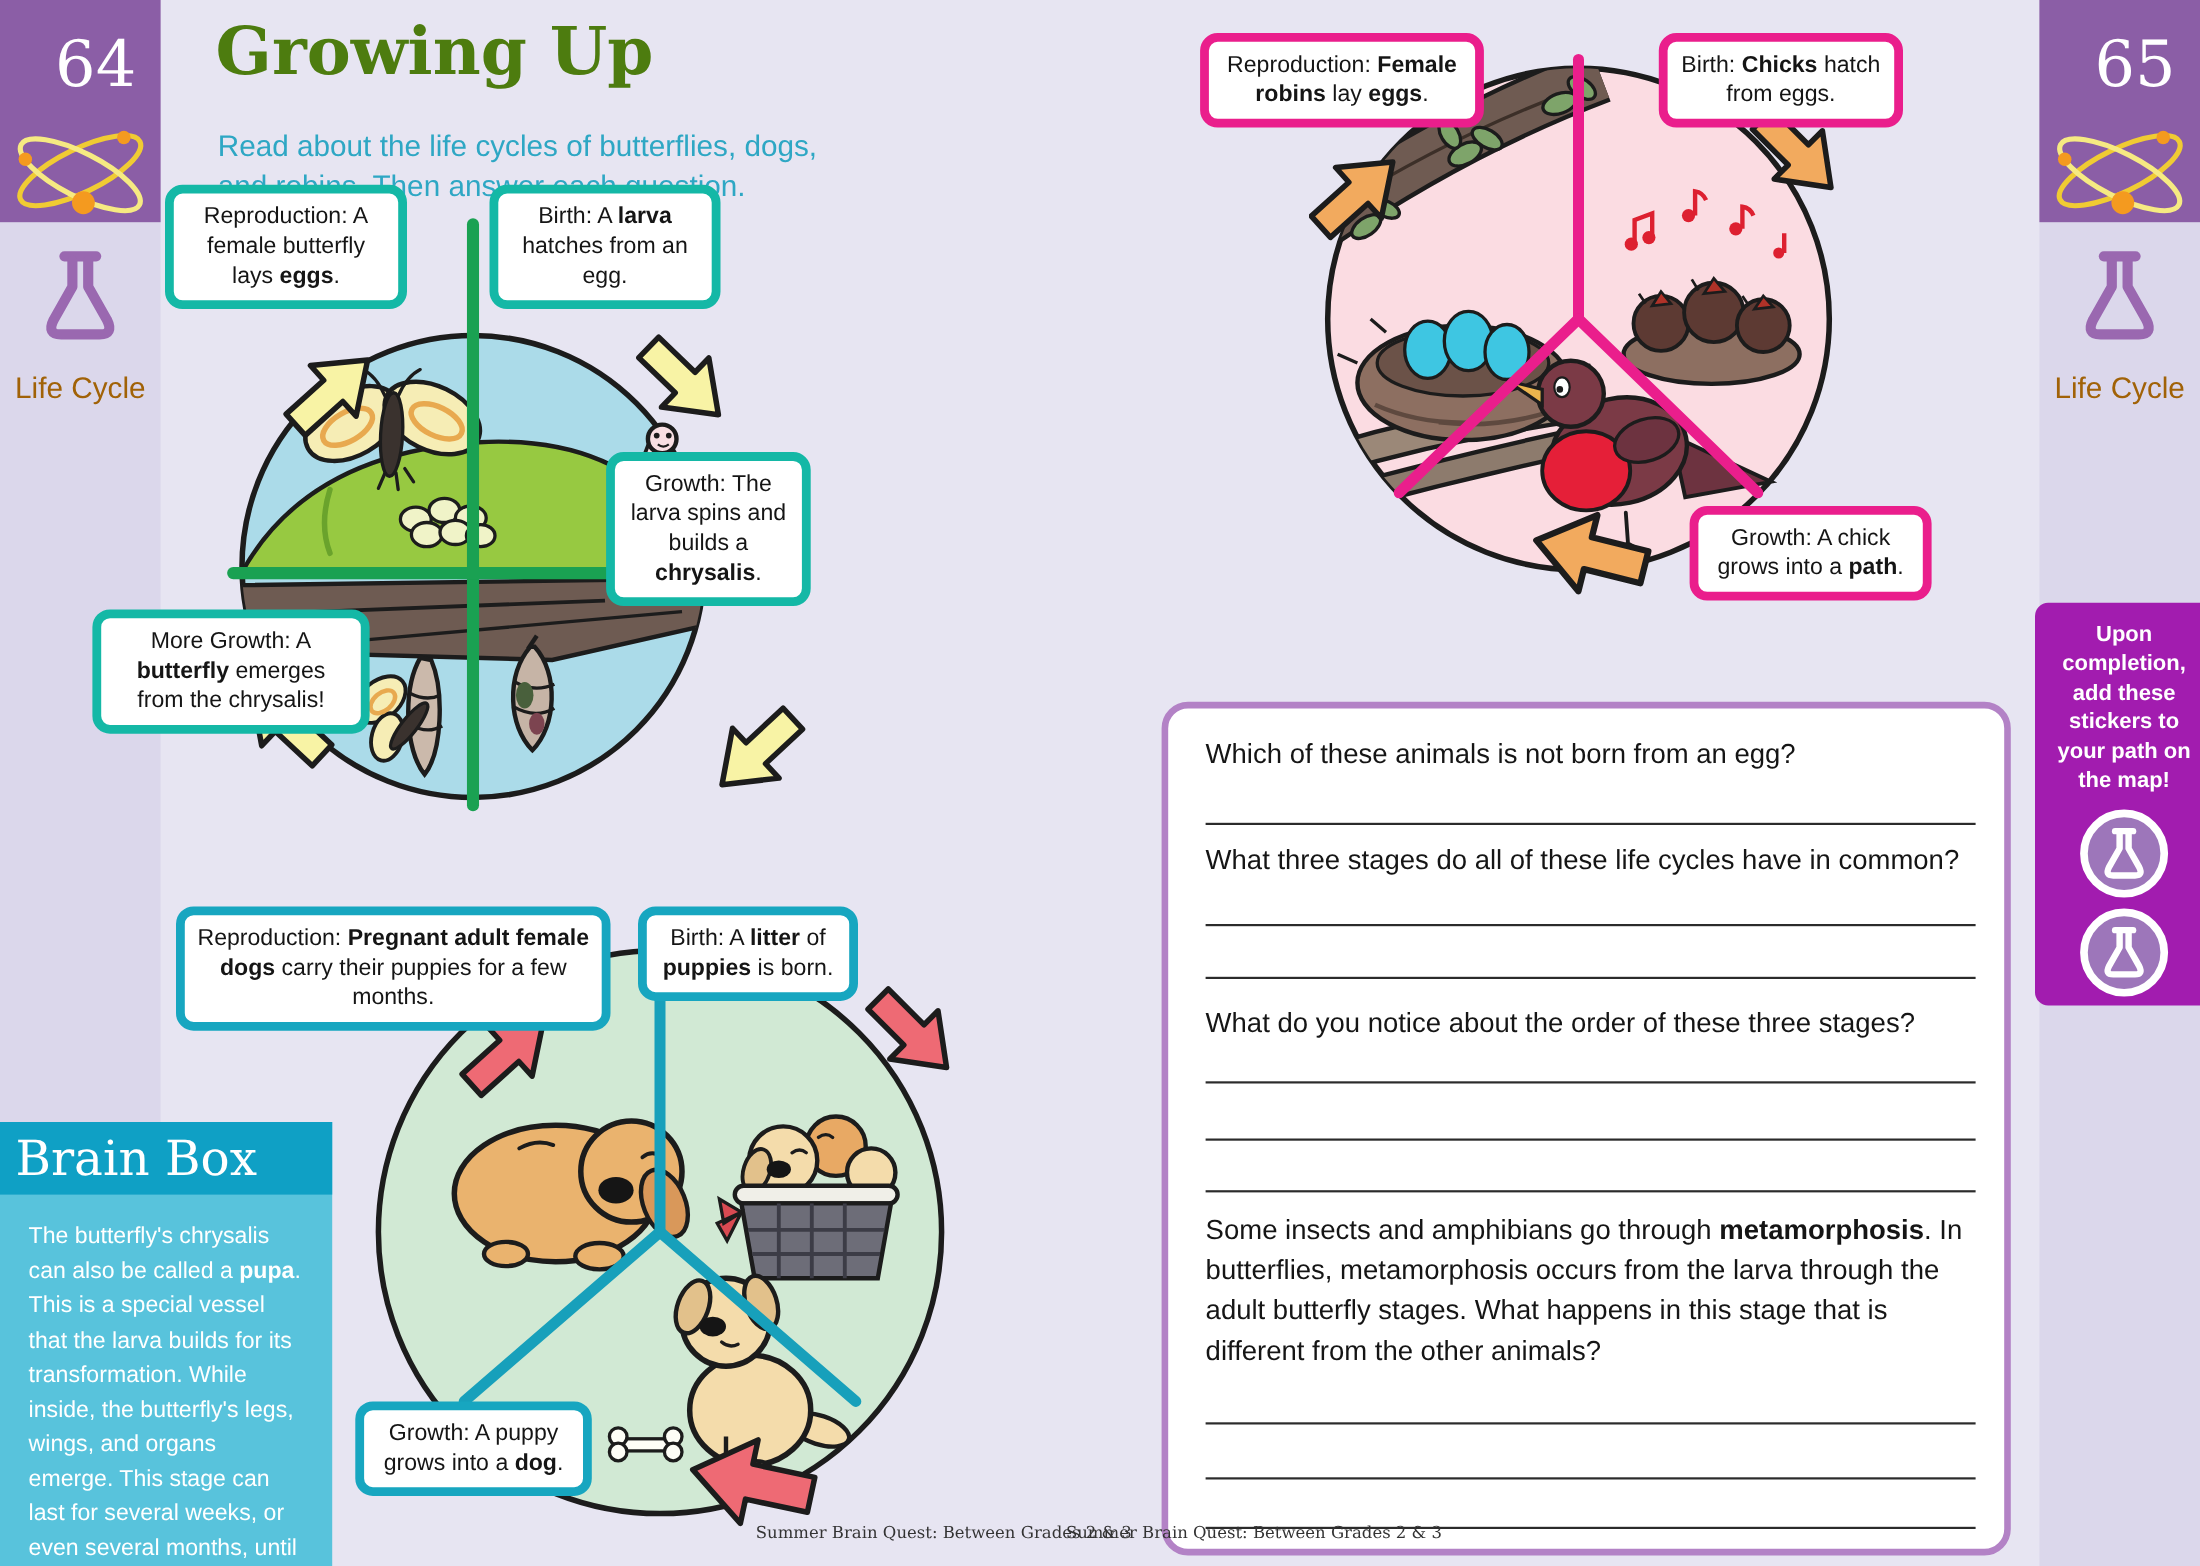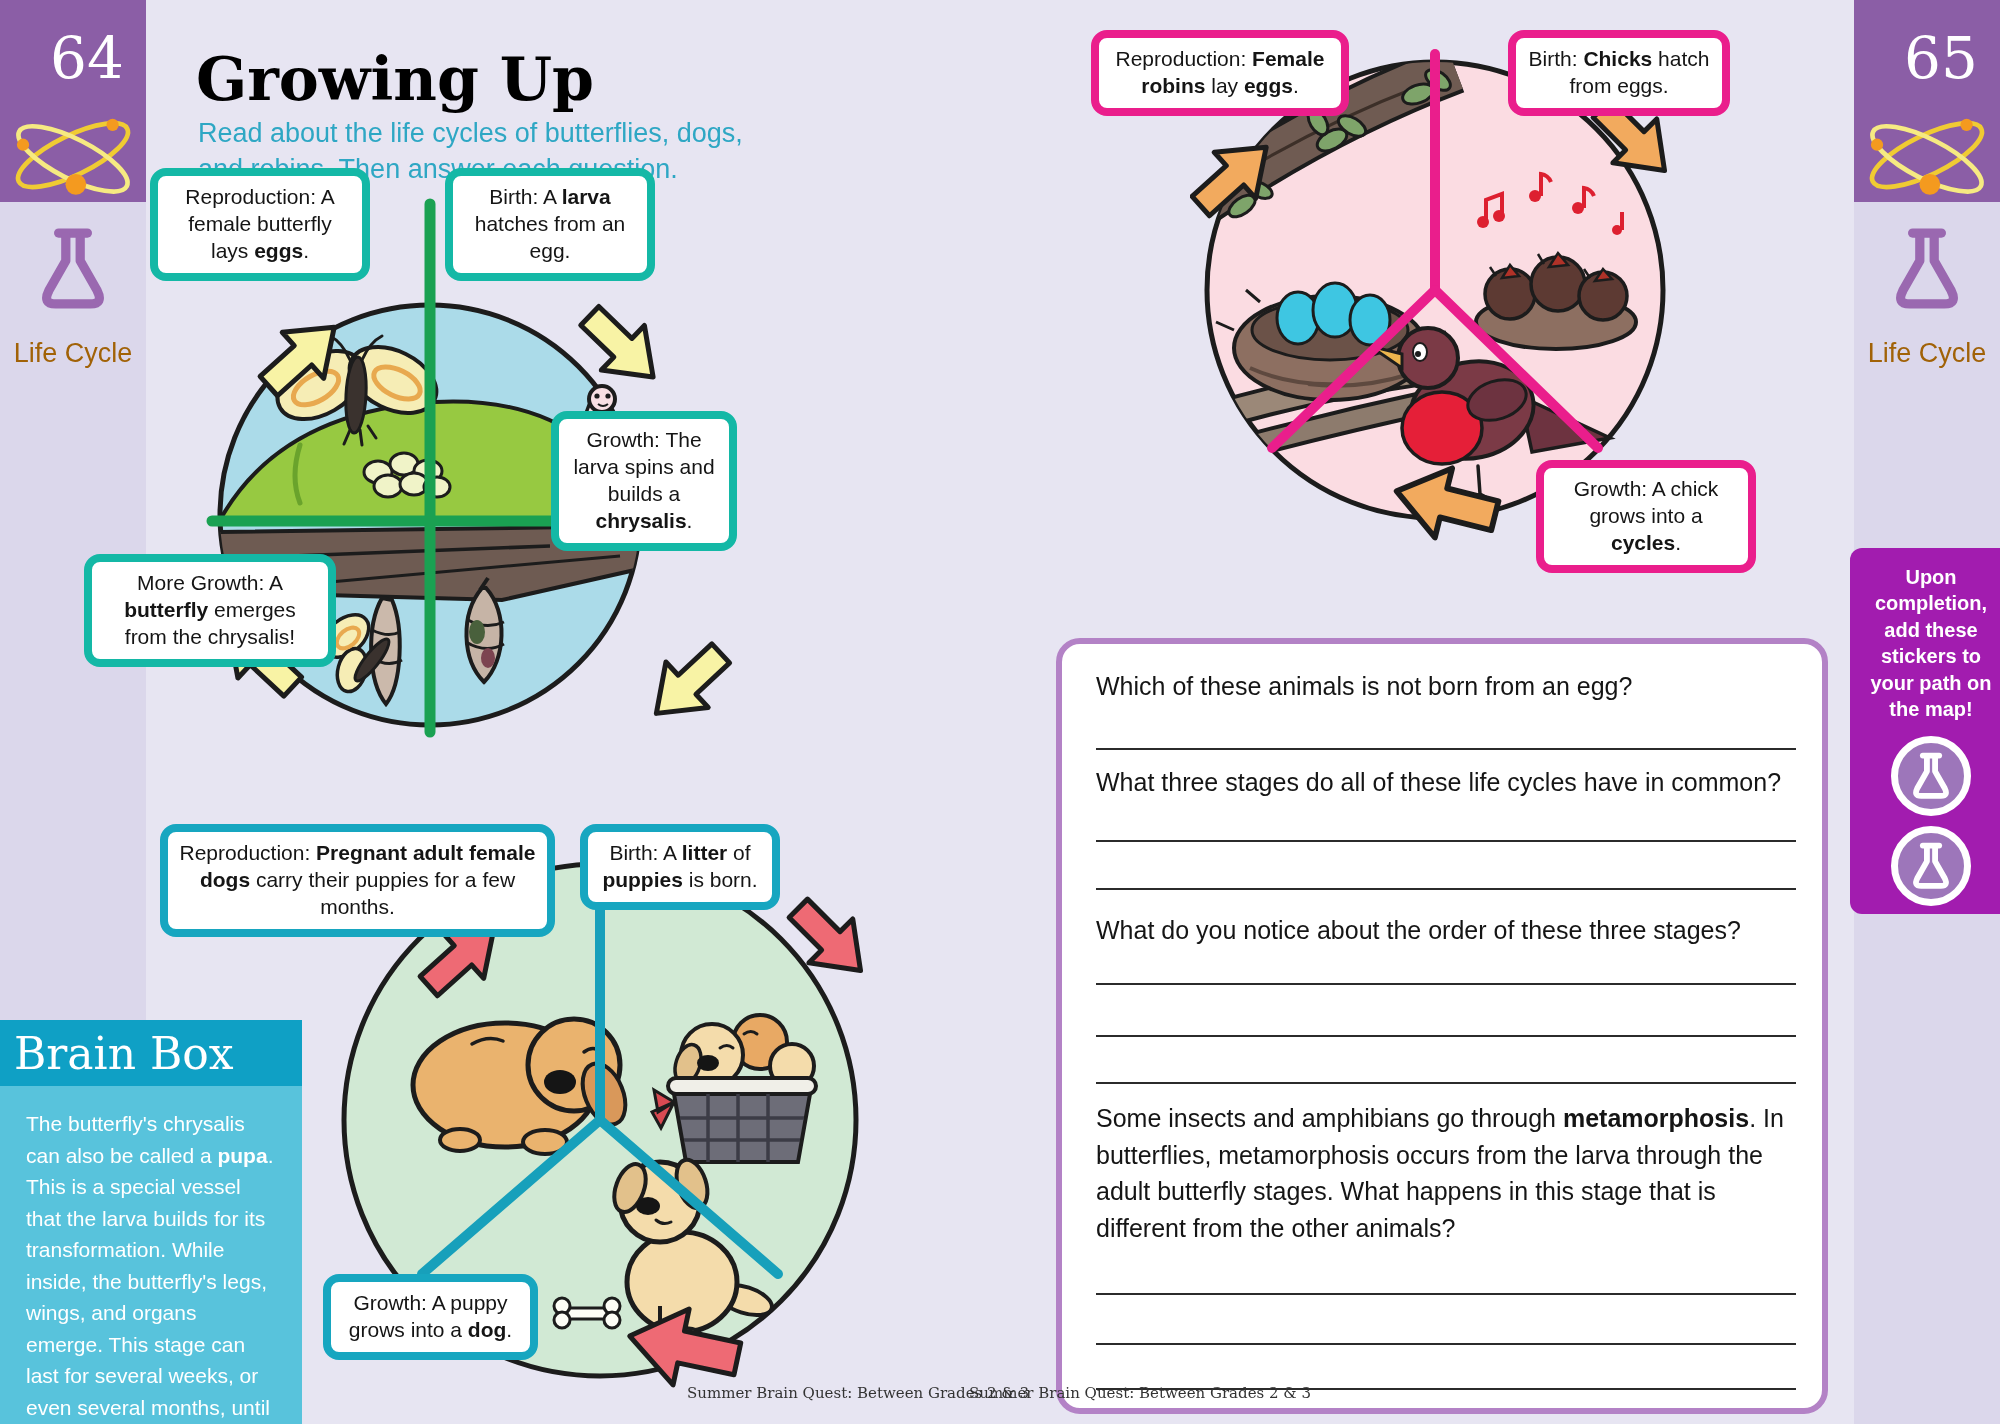--- a/index.html
+++ b/index.html
@@ -3,21 +3,21 @@
 <meta charset="utf-8">
 <style>
   * { margin:0; padding:0; box-sizing:border-box; }
   body { background:#bdbad0; font-family:"Liberation Sans", sans-serif; }
   #canvas { position:relative; width:2000px; height:1424px; background:#e7e5f2; overflow:hidden; font-family:"Liberation Sans", sans-serif; }
   .abs { position:absolute; }
   .strip { position:absolute; top:0; width:146px; height:1424px; background:#dbd7eb; }
   .pblock { position:absolute; top:0; width:146px; height:202px; background:#8b5ea6; }
   .pagenum { position:absolute; width:146px; text-align:center; top:24px; font:400 58px "DejaVu Serif", serif; color:#ffffff;padding-left:28px; }
   .lifecycle { position:absolute; width:146px; text-align:center; color:#a16207; font-size:27px; }
-  .title { position:absolute; left:196px; top:44px; font:700 60px "DejaVu Serif", serif; color:#000000; }
+  .title { position:absolute; left:196px; top:12px; font:700 60px "DejaVu Serif", serif; color:#4d7c0f; }
   .subtitle { position:absolute; left:198px; top:116px; width:545px; font-size:27px; line-height:1.32; color:#2ea7c4; }
   .label { position:absolute; background:#ffffff; border:8px solid #14b8a6; border-radius:16px; padding:8px 10px; font-size:21px; line-height:1.28; text-align:center; color:#151515; }
   .label b { font-weight:700; }
   .label.m { border-color:#ea1e8c; }
   .label.t { border-color:#17a6c0; }
   #qbox { position:absolute; left:1056px; top:598px; width:772px; height:776px; background:#ffffff; border:6px solid #b382c6; border-radius:24px;margin-top:40px; }
   .q { position:absolute; left:34px; width:714px; font-size:25px; line-height:1.46; color:#151515; }
   .q b { font-weight:700; }
   .aline { position:absolute; left:34px; width:700px; height:0; border-bottom:2px solid #2b2b2b; }
   #brainbox { position:absolute; left:0; top:1020px; width:302px; height:404px; background:#58c3dc; }
@@ -229,21 +229,21 @@
     <path d="M 245 16 V 252" stroke="#ea1e8c" stroke-width="10" stroke-linecap="round"></path>
     <path d="M 245 252 L 82 410" stroke="#ea1e8c" stroke-width="10" stroke-linecap="round"></path>
     <path d="M 245 252 L 408 410" stroke="#ea1e8c" stroke-width="10" stroke-linecap="round"></path>
     <use href="#arrowpoly" xlink:href="#arrowpoly" transform="translate(42,140) rotate(-42)" fill="#f2aa5e" stroke="#1c1c1c" stroke-width="5"></use>
     <use href="#arrowpoly" xlink:href="#arrowpoly" transform="translate(442,100) rotate(45)" fill="#f2aa5e" stroke="#1c1c1c" stroke-width="5"></use>
     <use href="#arrowpoly" xlink:href="#arrowpoly" transform="translate(258,466) rotate(194) scale(1.15)" fill="#f2aa5e" stroke="#1c1c1c" stroke-width="5"></use>
   </svg>
 
   <div class="label m" style="left:1091px;top:30px;width:258px"><span>Reproduction: </span><b>Female robins</b><span> lay </span><b>eggs</b><span>.</span></div>
   <div class="label m" style="left:1508px;top:30px;width:222px"><span>Birth: </span><b>Chicks</b><span> hatch from eggs.</span></div>
-  <div class="label m" style="left:1536px;top:460px;width:220px"><span>Growth: A chick grows into a </span><b>cycles</b><span>.</span></div>
+  <div class="label m" style="left:1536px;top:460px;width:220px"><span>Growth: A chick grows into a </span><b>path</b><span>.</span></div>
 
   <svg class="abs" style="left:330px;top:850px;width:560px;height:560px" viewBox="0 0 560 560">
     <circle cx="270" cy="270" r="256" fill="#d1e9d4" stroke="#1c1c1c" stroke-width="5"></circle>
     <g>
       <ellipse cx="175" cy="235" rx="92" ry="62" fill="#eab36e" stroke="#1c1c1c" stroke-width="5"></ellipse>
       <ellipse cx="130" cy="290" rx="20" ry="11" fill="#eab36e" stroke="#1c1c1c" stroke-width="4"></ellipse>
       <circle cx="244" cy="215" r="46" fill="#eab36e" stroke="#1c1c1c" stroke-width="5"></circle>
       <ellipse cx="274" cy="244" rx="19" ry="32" fill="#d9985a" stroke="#1c1c1c" stroke-width="4" transform="rotate(-22 274 244)"></ellipse>
       <ellipse cx="230" cy="232" rx="16" ry="12" fill="#151515"></ellipse>
       <path d="M 254 202 q 9 -7 18 0" stroke="#1c1c1c" stroke-width="3.5" fill="none" stroke-linecap="round"></path>

